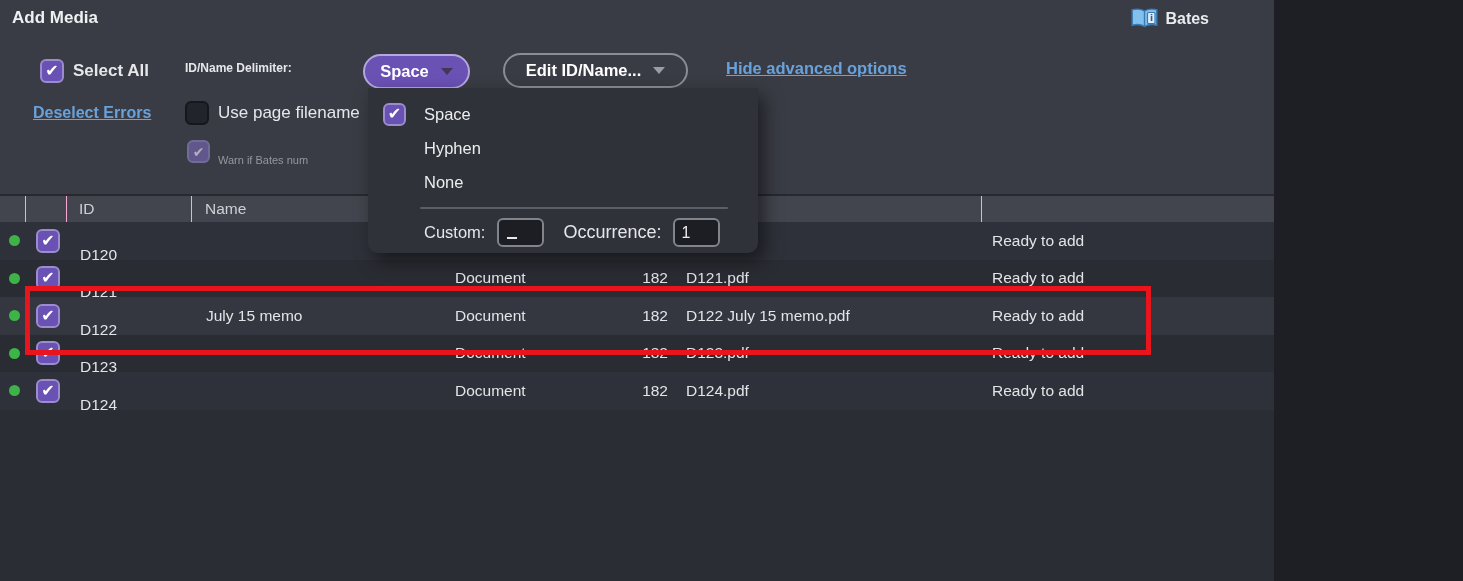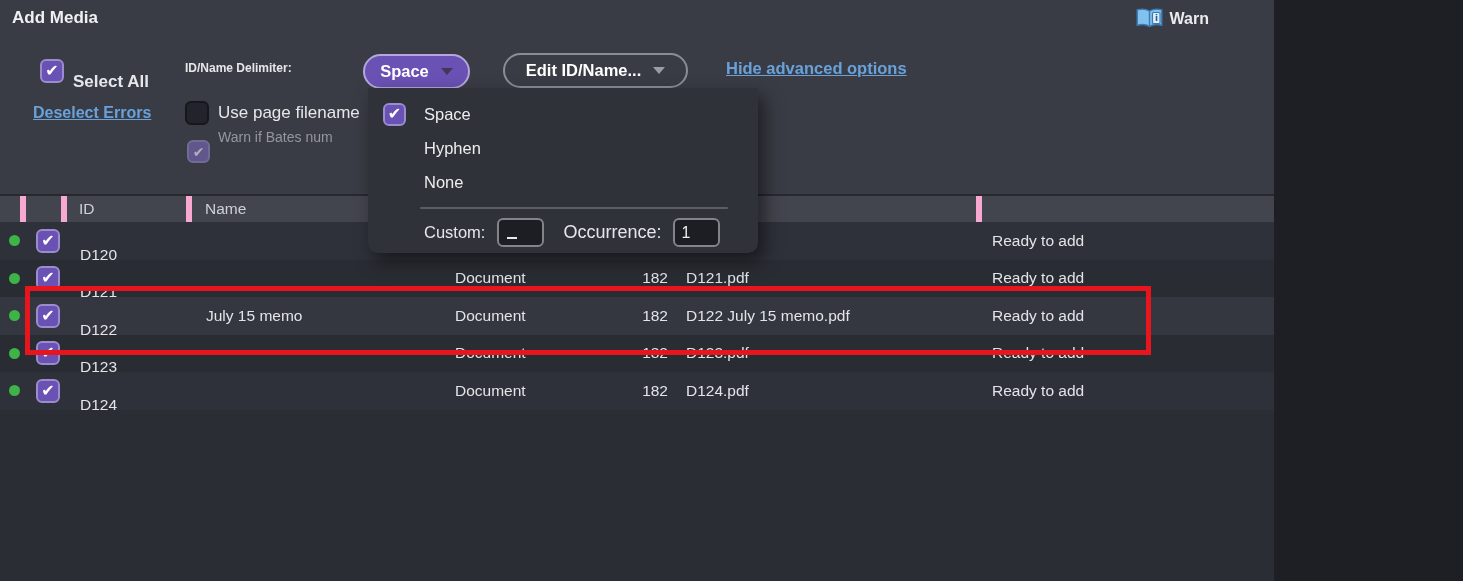--- a/index.html
+++ b/index.html
@@ -55,21 +55,21 @@
     color:#eceded; font-size:16px; font-family:inherit; padding:0 6px; outline:none; position:relative;
   }
   .cursor-underscore { position:absolute; left:8px; bottom:6px; width:10px; height:2px; background:#e8e9ec; }
 
   
   .table-zone { left:0; top:194px; width:1463px; height:387px; background:#2b2d35; }
   .thead {
     position:absolute; left:0; top:0; width:1463px; height:28px; background:#43454e;
     border-top:2px solid #27292f; display:flex; color:#ced0d5; font-size:15.5px;
   }
-  .th { height:100%; display:flex; align-items:center; border-right:6px solid #f9a8d4; }
+  .th { height:100%; display:flex; align-items:center; border-right:1px solid #f9a8d4; }
   .th.no-div { border-right:none; }
   .th.sorted { background:#4b4d56; }
   .rows { position:absolute; left:0; top:28px; width:1463px; }
   .row { display:flex; height:37.5px; align-items:center; font-size:15.5px; color:#e2e4e7; }
   .row:nth-child(odd) { background:#2f313a; }
   .row:nth-child(even) { background:#2a2c33; }
   .row.hilite { background:#343640; }
   .cell { height:100%; display:flex; align-items:center; overflow:hidden; white-space:nowrap; }
   .c-dot { width:28px; justify-content:center; }
   .c-cb { width:40px; justify-content:center; }
@@ -94,48 +94,48 @@
 
   <div class="abs help-wrap">
     <span style="display:flex;">
       <svg width="27" height="21" viewBox="0 0 27 21">
         <path d="M13.5 3 C10.5 1.2 5.5 0.8 1.2 1.8 V17.2 C5.5 16.2 10.5 16.6 13.5 18.4 C16.5 16.6 21.5 16.2 25.8 17.2 V1.8 C21.5 0.8 16.5 1.2 13.5 3 Z" fill="#82c0ee" stroke="#3a7ab2" stroke-width="1.4"></path>
         <line x1="13.5" y1="3" x2="13.5" y2="18.4" stroke="#3a7ab2" stroke-width="1.4"></line>
         <rect x="16.5" y="4.5" width="7.5" height="11" rx="1" fill="#dfeefb" stroke="#3a7ab2" stroke-width="1.2"></rect>
         <text x="19" y="13" font-size="9" font-weight="bold" fill="#2c5d8c" font-family="DejaVu Sans, sans-serif">i</text>
       </svg>
     </span>
-    <span class="help-label">Warn</span>
+    <span class="help-label">Bates</span>
   </div>
 
   <div class="abs partial-btn"></div>
 
   <div class="abs cb checked" style="left:40px; top:59px;"></div>
-  <div class="abs lbl" style="left:73px; top:72px; font-size:17px; font-weight:600;">Select All</div>
+  <div class="abs lbl" style="left:73px; top:61px; font-size:17px; font-weight:600;">Select All</div>
 
   <div class="abs lbl" style="left:185px; top:61px; font-size:12px; font-weight:600;">ID/Name Delimiter:</div>
 
   <div class="abs pill-btn primary" style="left:363px; top:54px; width:107px;">
     <span>Space</span>
     <span class="caret"></span>
   </div>
 
   <div class="abs link" style="left:726px; top:59px; font-size:16.5px;">Hide advanced options</div>
 
   <div class="abs pill-btn outline" style="left:503px; top:53px; width:185px;">
     <span>Edit ID/Name...</span>
     <span class="caret gray"></span>
   </div>
 
   <div class="abs link" style="left:33px; top:104px;">Deselect Errors</div>
   <div class="abs cb unchecked" style="left:185px; top:101px;"></div>
   <div class="abs lbl" style="left:218px; top:103px; font-size:17px;">Use page filename</div>
 
   <div class="abs cb disabled small" style="left:187px; top:140px;"></div>
-  <div class="abs lbl dim" style="left:218px; top:129px; font-size:14px;">Warn if Bates num</div>
+  <div class="abs lbl dim" style="left:218px; top:154px; font-size:11px;">Warn if Bates num</div>
 
   <div class="abs table-zone">
     <div class="thead">
       <div class="th" style="width:26px;"></div>
       <div class="th" style="width:41px;"></div>
       <div class="th" style="width:125px; padding-left:12px;">ID</div>
       <div class="th" style="width:253px; padding-left:13px;">Name</div>
       <div class="th" style="width:182px;"></div>
       <div class="th" style="width:45px;"></div>
       <div class="th" style="width:310px;"></div>

